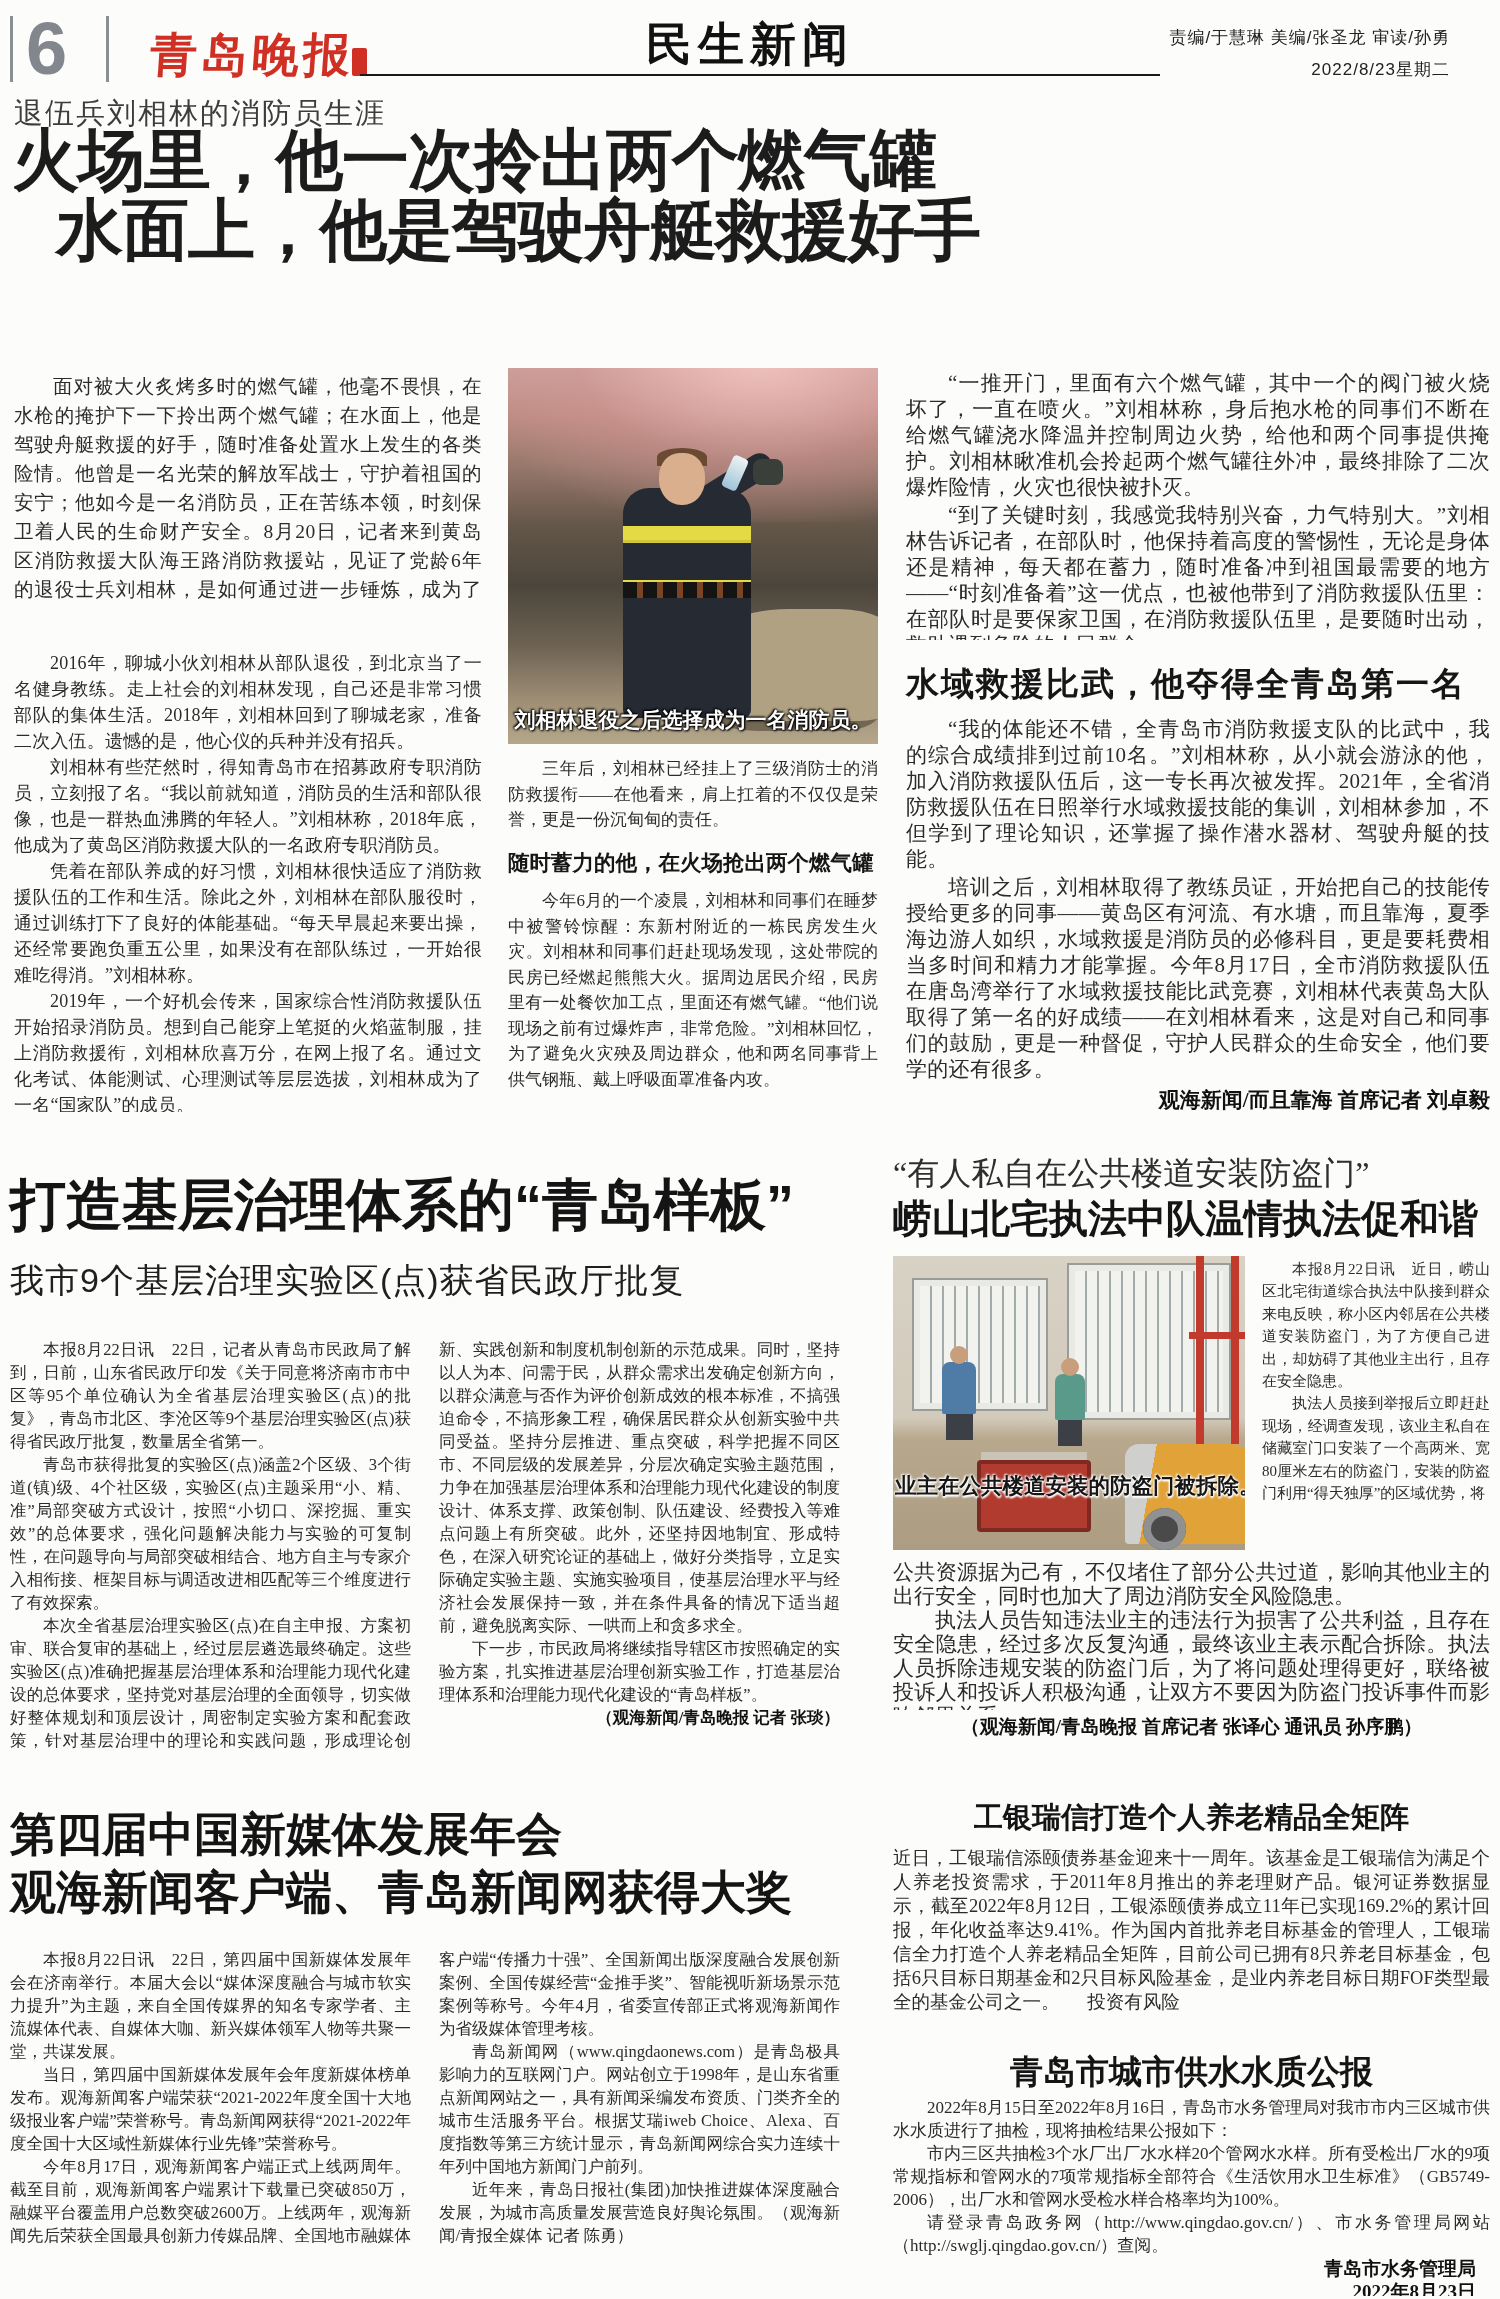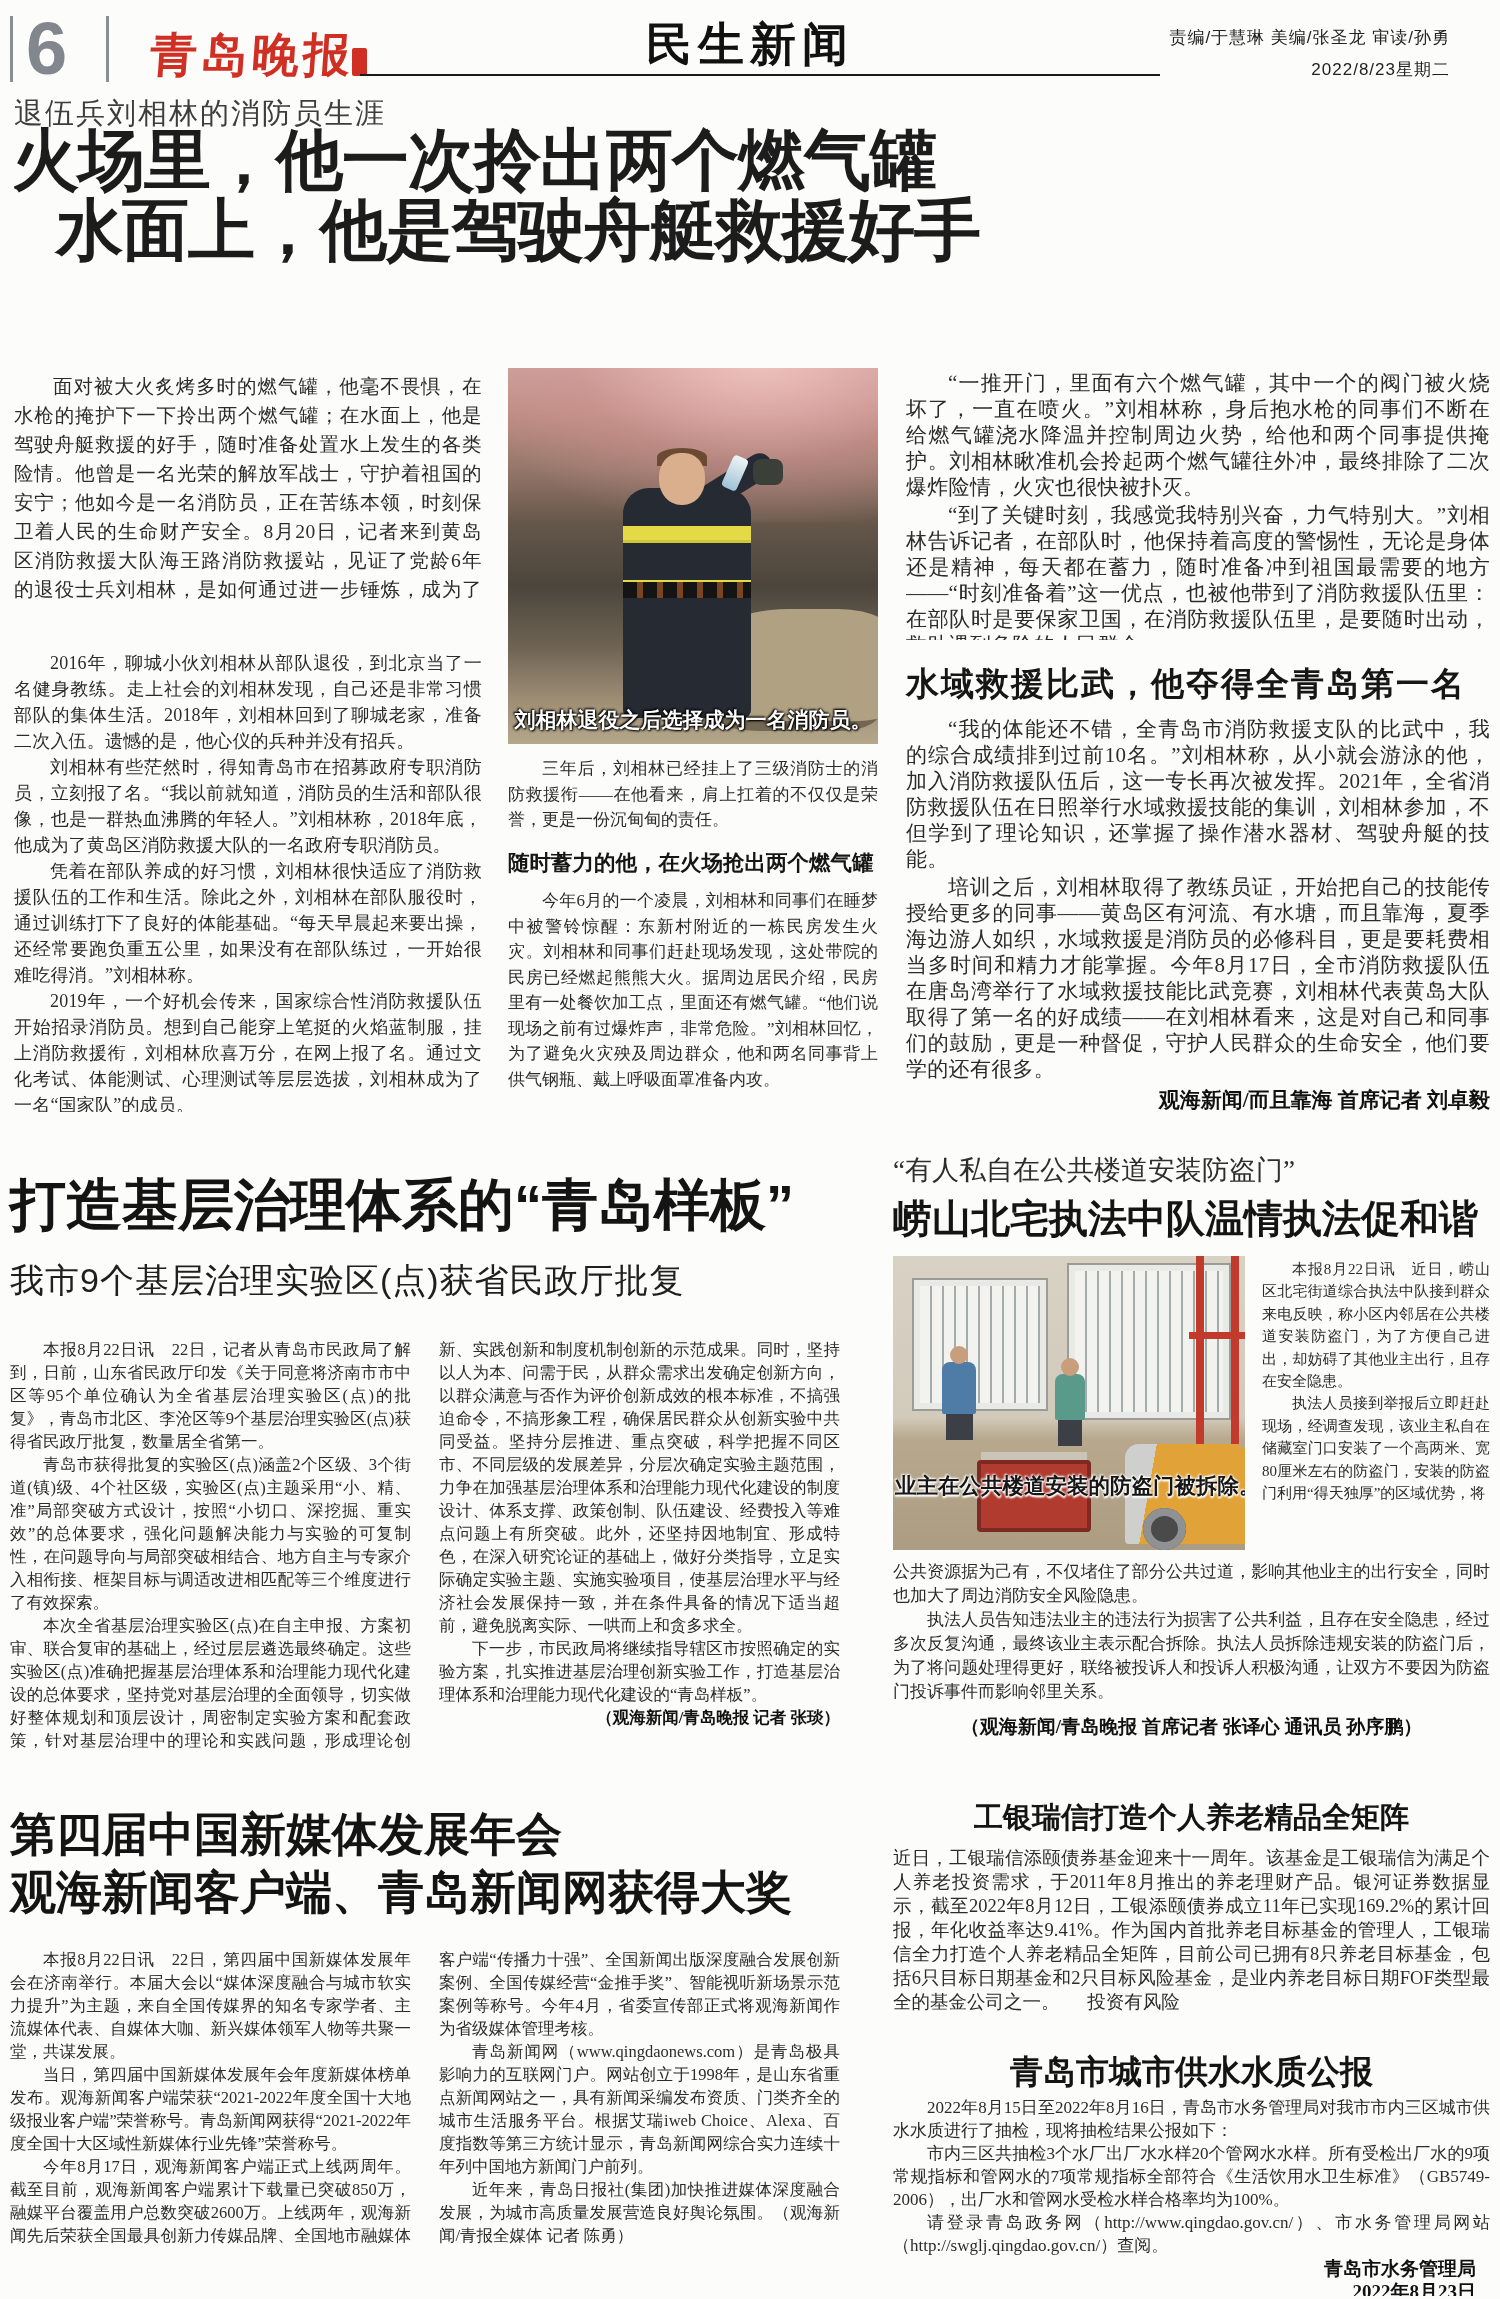--- a/index.html
+++ b/index.html
@@ -143,21 +143,21 @@
   <div class="abs sans" style="left:10px;top:1168px;font-size:56px;font-weight:700;color:#141414;white-space:nowrap;letter-spacing:0;">打造基层治理体系的“青岛样板”</div>
   <div class="abs" style="left:10px;top:1258px;font-size:34px;color:#1f1f1f;font-family:'Liberation Sans',sans-serif;letter-spacing:1px;">我市9个基层治理实验区(点)获省民政厅批复</div>
   <div class="abs colbox twocol just" style="left:10px;top:1338px;width:830px;height:458px;font-size:16.5px;line-height:23px;">
     <p>本报8月22日讯　22日，记者从青岛市民政局了解到，日前，山东省民政厅印发《关于同意将济南市市中区等95个单位确认为全省基层治理实验区(点)的批复》，青岛市北区、李沧区等9个基层治理实验区(点)获得省民政厅批复，数量居全省第一。</p>
     <p>青岛市获得批复的实验区(点)涵盖2个区级、3个街道(镇)级、4个社区级，实验区(点)主题采用“小、精、准”局部突破方式设计，按照“小切口、深挖掘、重实效”的总体要求，强化问题解决能力与实验的可复制性，在问题导向与局部突破相结合、地方自主与专家介入相衔接、框架目标与调适改进相匹配等三个维度进行了有效探索。</p>
     <p>本次全省基层治理实验区(点)在自主申报、方案初审、联合复审的基础上，经过层层遴选最终确定。这些实验区(点)准确把握基层治理体系和治理能力现代化建设的总体要求，坚持党对基层治理的全面领导，切实做好整体规划和顶层设计，周密制定实验方案和配套政策，针对基层治理中的理论和实践问题，形成理论创新、实践创新和制度机制创新的示范成果。同时，坚持以人为本、问需于民，从群众需求出发确定创新方向，以群众满意与否作为评价创新成效的根本标准，不搞强迫命令，不搞形象工程，确保居民群众从创新实验中共同受益。坚持分层推进、重点突破，科学把握不同区市、不同层级的发展差异，分层次确定实验主题范围，力争在加强基层治理体系和治理能力现代化建设的制度设计、体系支撑、政策创制、队伍建设、经费投入等难点问题上有所突破。此外，还坚持因地制宜、形成特色，在深入研究论证的基础上，做好分类指导，立足实际确定实验主题、实施实验项目，使基层治理水平与经济社会发展保持一致，并在条件具备的情况下适当超前，避免脱离实际、一哄而上和贪多求全。</p>
     <p>下一步，市民政局将继续指导辖区市按照确定的实验方案，扎实推进基层治理创新实验工作，打造基层治理体系和治理能力现代化建设的“青岛样板”。</p>
     <p class="byline" style="text-indent:0;text-align:right;">（观海新闻/青岛晚报 记者 张琰）</p>
   </div>
 
-  <div class="abs" style="left:893px;top:1152px;font-size:27px;color:#2e2e2e;font-family:'Liberation Serif',serif;">“有人私自在公共楼道安装防盗门”</div>
+  <div class="abs" style="left:893px;top:1152px;font-size:32px;color:#2e2e2e;font-family:'Liberation Serif',serif;">“有人私自在公共楼道安装防盗门”</div>
   <div class="abs sans" style="left:893px;top:1192px;font-size:39px;font-weight:700;color:#141414;white-space:nowrap;">崂山北宅执法中队温情执法促和谐</div>
   <div class="abs photo2" style="left:893px;top:1256px;width:352px;height:294px;">
     <div class="win" style="left:6%;top:8%;width:34%;height:40%;"></div>
     <div class="win" style="left:50%;top:3%;width:42%;height:48%;"></div>
     <div class="scaffold-v" style="left:86%;top:0;height:70%;"></div>
     <div class="scaffold-v" style="left:96%;top:0;height:64%;"></div>
     <div class="scaffold-h" style="left:84%;top:26%;width:16%;"></div>
     <div class="fig" style="left:14%;top:36%;width:34px;height:52px;background:#4f7ca6;">
       <div class="fhead"></div>
         <div class="flegs"></div>
@@ -169,21 +169,21 @@
     <div class="car">
       <div class="wheel"></div>
     </div>
     <div class="genset"></div>
     <div class="cap-dark">业主在公共楼道安装的防盗门被拆除。</div>
   </div>
   <div class="abs colbox just" style="left:1262px;top:1258px;width:228px;height:292px;font-size:15px;line-height:22.4px;">
     <p>本报8月22日讯　近日，崂山区北宅街道综合执法中队接到群众来电反映，称小区内邻居在公共楼道安装防盗门，为了方便自己进出，却妨碍了其他业主出行，且存在安全隐患。</p>
     <p>执法人员接到举报后立即赶赴现场，经调查发现，该业主私自在储藏室门口安装了一个高两米、宽80厘米左右的防盗门，安装的防盗门利用“得天独厚”的区域优势，将</p>
   </div>
-  <div class="abs colbox just" style="left:893px;top:1560px;width:597px;height:150px;font-size:17px;line-height:24px;">
+  <div class="abs colbox just" style="left:893px;top:1560px;width:597px;height:150px;font-size:21px;line-height:24px;">
     <p style="text-indent:0;">公共资源据为己有，不仅堵住了部分公共过道，影响其他业主的出行安全，同时也加大了周边消防安全风险隐患。</p>
     <p>执法人员告知违法业主的违法行为损害了公共利益，且存在安全隐患，经过多次反复沟通，最终该业主表示配合拆除。执法人员拆除违规安装的防盗门后，为了将问题处理得更好，联络被投诉人和投诉人积极沟通，让双方不要因为防盗门投诉事件而影响邻里关系。</p>
   </div>
   <div class="abs byline" style="left:893px;top:1714px;width:597px;text-align:center;font-size:19px;">（观海新闻/青岛晚报 首席记者 张译心 通讯员 孙序鹏）</div>
 
   <div class="abs sans" style="left:10px;top:1804px;font-size:46px;font-weight:700;color:#141414;white-space:nowrap;">第四届中国新媒体发展年会</div>
   <div class="abs sans" style="left:10px;top:1862px;font-size:46px;font-weight:700;color:#141414;white-space:nowrap;">观海新闻客户端、青岛新闻网获得大奖</div>
   <div class="abs colbox twocol just" style="left:10px;top:1948px;width:830px;height:348px;font-size:16.5px;line-height:23px;">
     <p>本报8月22日讯　22日，第四届中国新媒体发展年会在济南举行。本届大会以“媒体深度融合与城市软实力提升”为主题，来自全国传媒界的知名专家学者、主流媒体代表、自媒体大咖、新兴媒体领军人物等共聚一堂，共谋发展。</p>
     <p>当日，第四届中国新媒体发展年会年度新媒体榜单发布。观海新闻客户端荣获“2021-2022年度全国十大地级报业客户端”荣誉称号。青岛新闻网获得“2021-2022年度全国十大区域性新媒体行业先锋”荣誉称号。</p>

